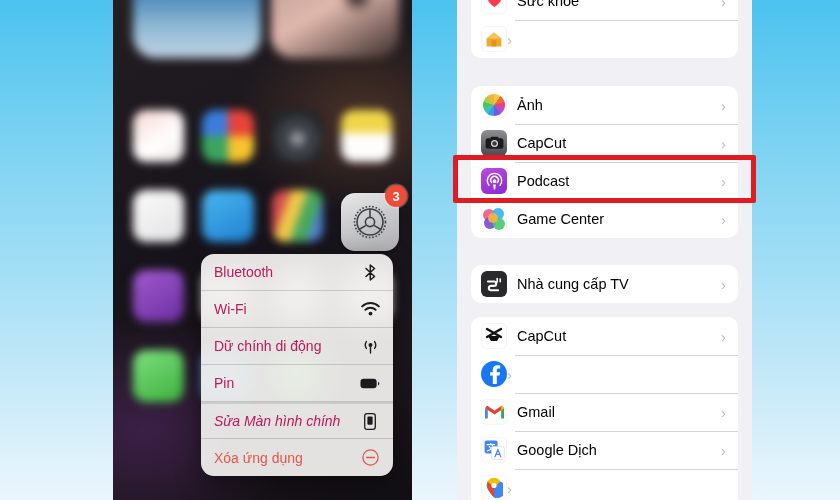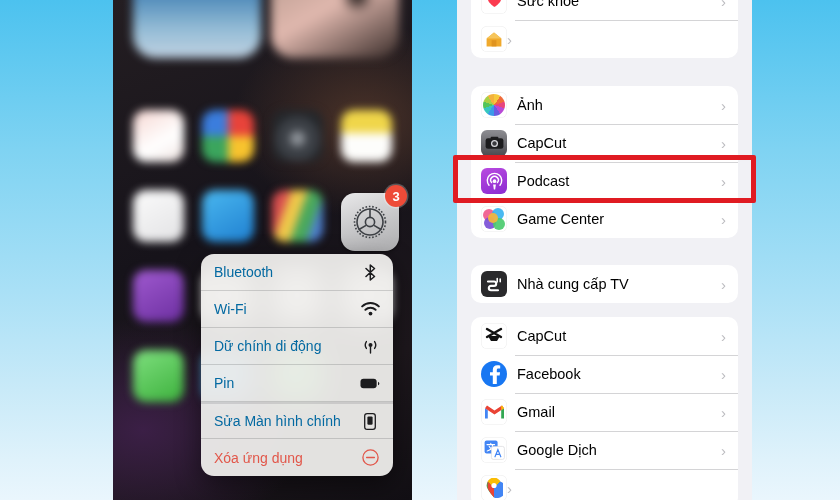--- a/index.html
+++ b/index.html
@@ -96,25 +96,25 @@
     position: absolute; left: 88px; top: 254px; width: 192px;
     background: rgba(240,239,237,0.94);
     border-radius: 13px;
     overflow: hidden;
     box-shadow: 0 8px 26px rgba(0,0,0,.45);
     backdrop-filter: blur(12px);
   }
   .ctx-item {
     display: flex; align-items: center; justify-content: space-between;
     height: 37px; padding: 0 13px;
-    font-size: 14px; color: #0369a1;
+    font-size: 14px; color: #be185d;
     border-bottom: .5px solid rgba(60,60,67,.20);
   }
   .ctx-item:last-child { border-bottom: none; }
-  .ctx-item.sep-top { border-top: 2.5px solid rgba(120,120,128,.24); }
+  .ctx-item.sep-top { border-top: 2.5px solid rgba(120,120,128,.24); font-style: italic; }
   .ctx-item.destructive { color: #e2574a; }
   .ctx-ic { width: 20px; height: 20px; display:flex; align-items:center; justify-content:center; flex:none; }
   .ctx-ic svg { display:block; }
 
   
   .settings-panel {
     position: absolute; left: 457px; top: 0; width: 295px; height: 500px;
     background: #f1f1f5;
     overflow: hidden;
   }
@@ -394,21 +394,20 @@
         </span>
         <span class="srow-label">CapCut</span>
         <span class="chev">›</span>
       </div>
       <div class="srow">
         <span class="srow-ic ic-fb">
           <svg width="15" height="20" viewBox="0 0 15 20">
             <path d="M9.8 20 V11.6 h2.8 l0.5 -3.4 h-3.3 V6.1 c0 -1 0.3 -1.6 1.7 -1.6 h1.7 V1.4 C12.6 1.3 11.4 1.2 10.2 1.2 C7.5 1.2 5.8 2.8 5.8 5.8 v2.4 H3 v3.4 h2.8 V20 z" fill="#ffffff"></path>
           </svg>
         </span>
-        <span class="srow-label">Facebook</span>
         <span class="chev">›</span>
       </div>
       <div class="srow">
         <span class="srow-ic ic-gmail">
           <svg width="21" height="16" viewBox="0 0 21 16">
             <path d="M1 14.6 V4.2 L10.5 10.6 L20 4.2 v10.4 h-2.8 V7.4 L10.5 12 L3.8 7.4 v7.2 z" fill="#ffffff"></path>
             <path d="M1 14.6 V4.2 L3.8 6.1 v8.5 z" fill="#4285f4"></path>
             <path d="M17.2 14.6 V6.1 L20 4.2 v10.4 z" fill="#34a853"></path>
             <path d="M1 4.2 L10.5 10.6 L20 4.2 L18 1.4 L10.5 6.6 L3 1.4 z" fill="#ea4335"></path>
             <path d="M17.2 6.1 L20 4.2 L18 1.4 L17.2 2 z" fill="#fbbc04"></path>

